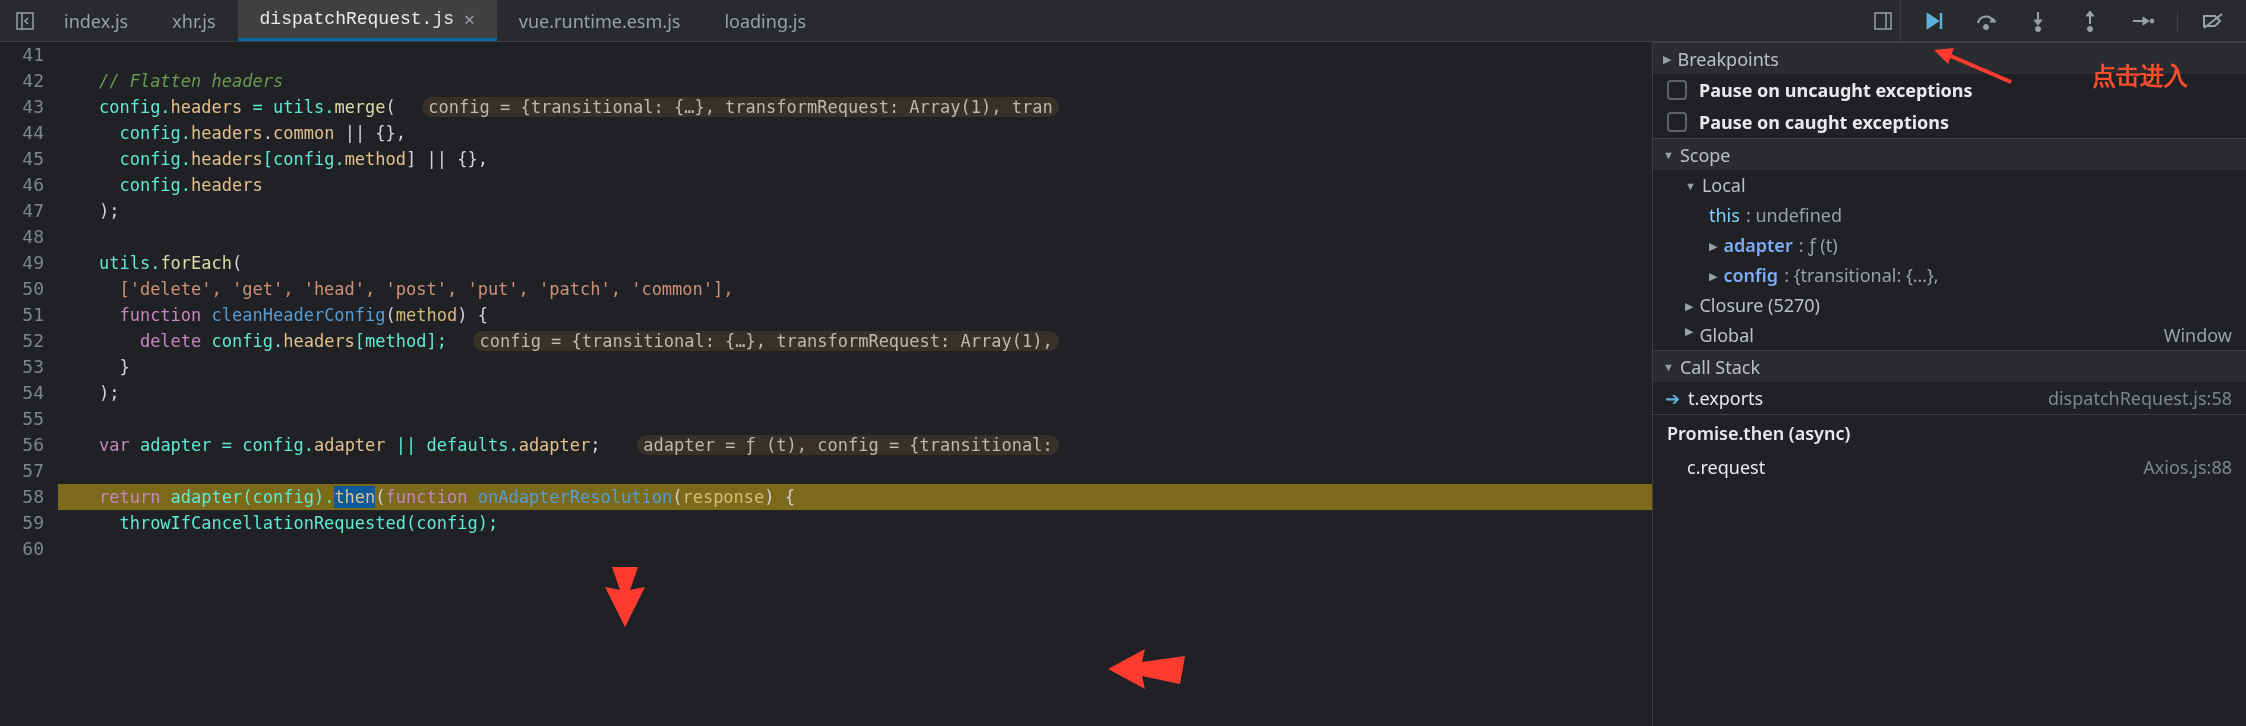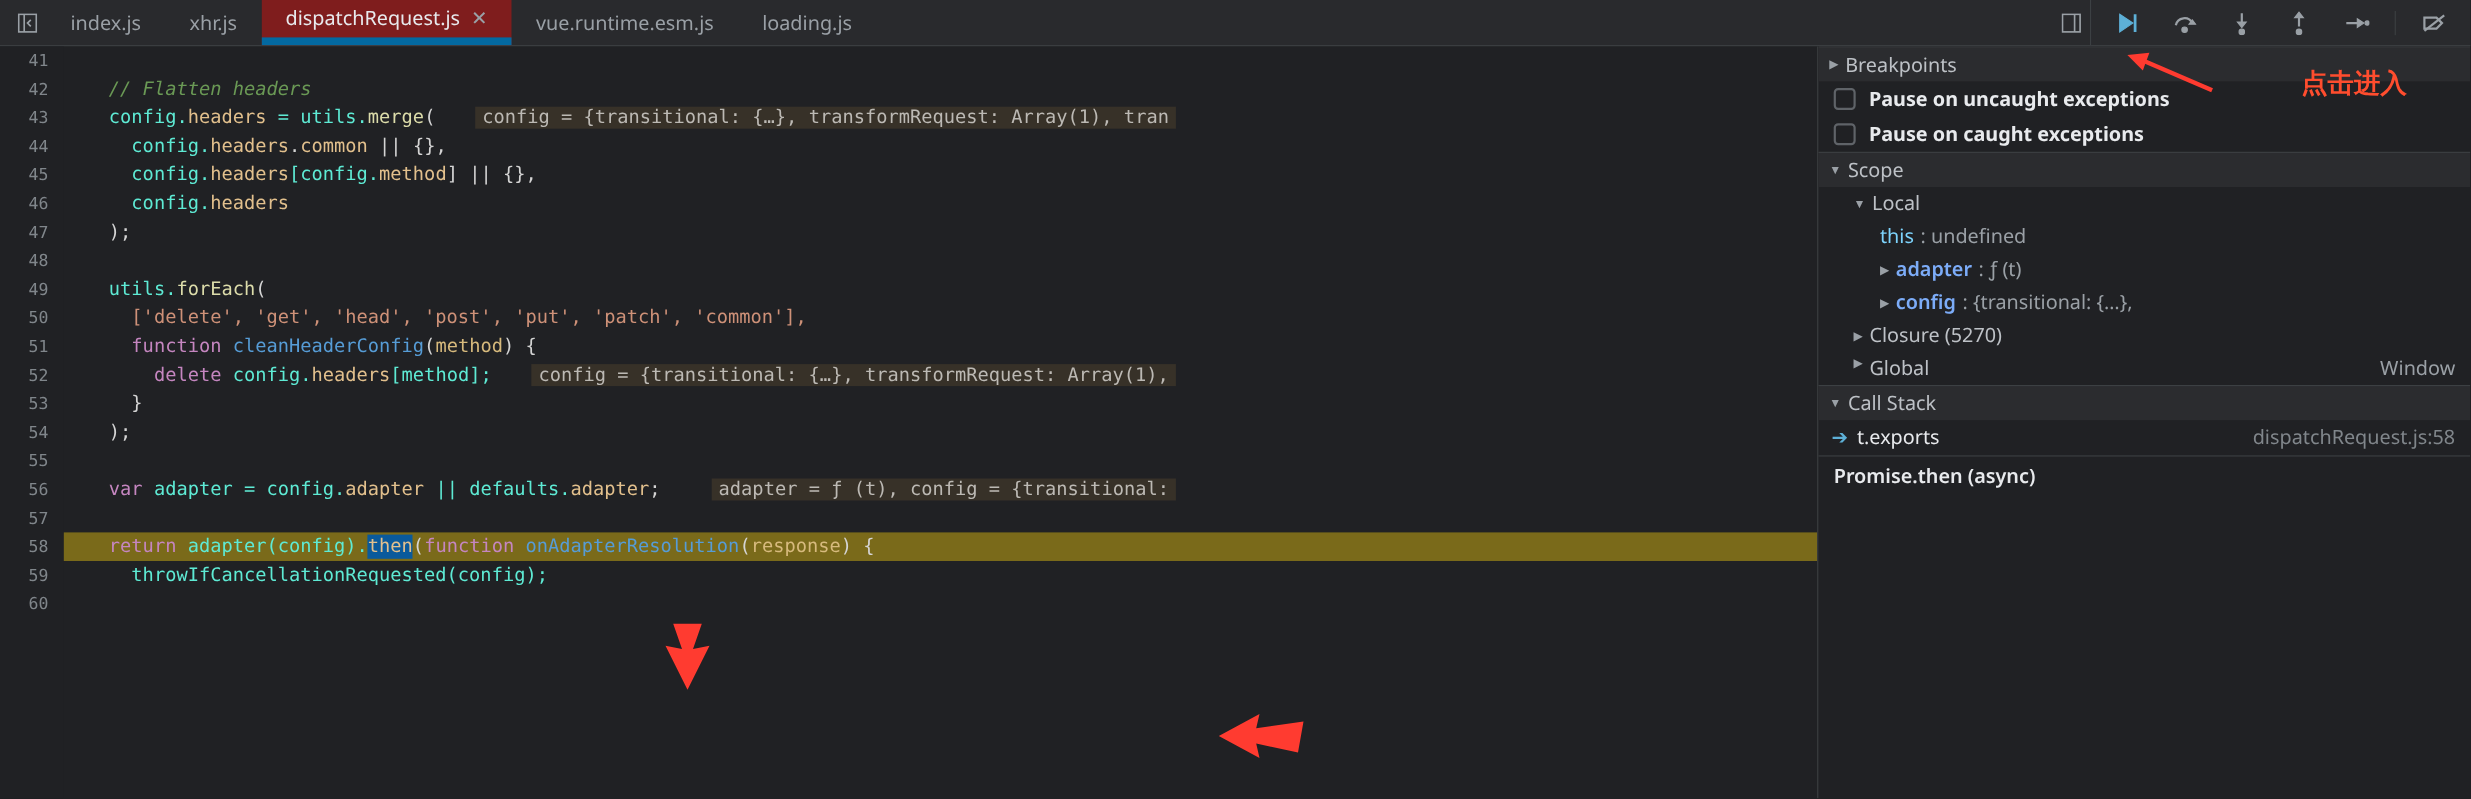--- a/index.html
+++ b/index.html
@@ -28,52 +28,53 @@
     height: 100%;
     display: flex;
     align-items: center;
     color: #9aa0a6;
     cursor: pointer;
     font-family: system-ui, sans-serif;
     font-size: 18px;
   }
   .tab.active {
     color: #e8eaed;
-    border-bottom: 7px solid #0369a1;
-    background: #7f1d1d;
+    border-bottom: 3px solid #0369a1;
+    background: #404040;
+    font-family: Liberation Mono, monospace;
   }
   .tab .close { margin-left: 10px; color: #9aa0a6; }
   .spacer { flex: 1; }
   .debug-controls { display:flex; gap: 18px; padding: 0 16px; align-items:center; height:100%; border-left:1px solid #3c4043;}
   .debug-controls .icon-btn svg { stroke:#9aa0a6; }
   .debug-controls .icon-btn.play svg { stroke:#5db0d7; fill:#5db0d7;}
   .main { flex:1; display:flex; overflow:hidden;}
   .editor { flex:1; display:flex; overflow:hidden; position:relative;}
   .gutter {
     width: 58px;
     text-align: right;
     padding-right: 14px;
     color: #5f6368;
     background: #202124;
     user-select:none;
   }
   .codearea { flex:1; }
   .line { height: 26px; line-height: 26px; white-space: pre;}
-  .gutter .line { font-size: 15px; color:#80868b;}
+  .gutter .line { font-size: 18px; color:#80868b;}
   .codearea .line { padding-left: 0; }
   .kw   { color: #c586c0; }
   .str  { color: #ce9178; }
   .prop2{ color: #e2c08d; }
   .fn   { color: #dcdcaa; }
   .name { color: #569cd6; }
   .id   { color: #d7ba7d; }
   .txt  { color: #5eead4; }
   .com  { color: #6a9955; font-style: italic;}
   .punc { color: #d4d4d4; }
-  .hint { background:#373128; color:#bcb9b4; margin-left:16px; padding:0 6px;}
+  .hint { background:#373128; color:#bcb9b4; margin-left:6px; padding:0 6px;border-radius:10px;}
   .sel  { background:#0a5a9c; padding:1px 0;}
   .hl-line { background:#7a6a1a; }
   .sidebar {
     width:594px;
     background:#202124;
     border-left:1px solid #3c4043;
     font-family: system-ui, sans-serif;
     font-size: 18px;
     overflow:hidden;
     color:#e8eaed;
@@ -303,14 +304,20 @@
     <div class="stack-row">
       <span class="left">
           <span style="color:#5db0d7">➔</span>
           <span>t.exports</span>
         </span>
       <span class="loc">dispatchRequest.js:58</span>
     </div>
     <div class="sep">
       <span>Promise.then (async)</span>
     </div>
+    <div class="stack-row">
+      <span class="left" style="padding-left:22px;">
+          <span>c.request</span>
+        </span>
+      <span class="loc">Axios.js:88</span>
+    </div>
   </div>
 </div>
 
 </body></html>

